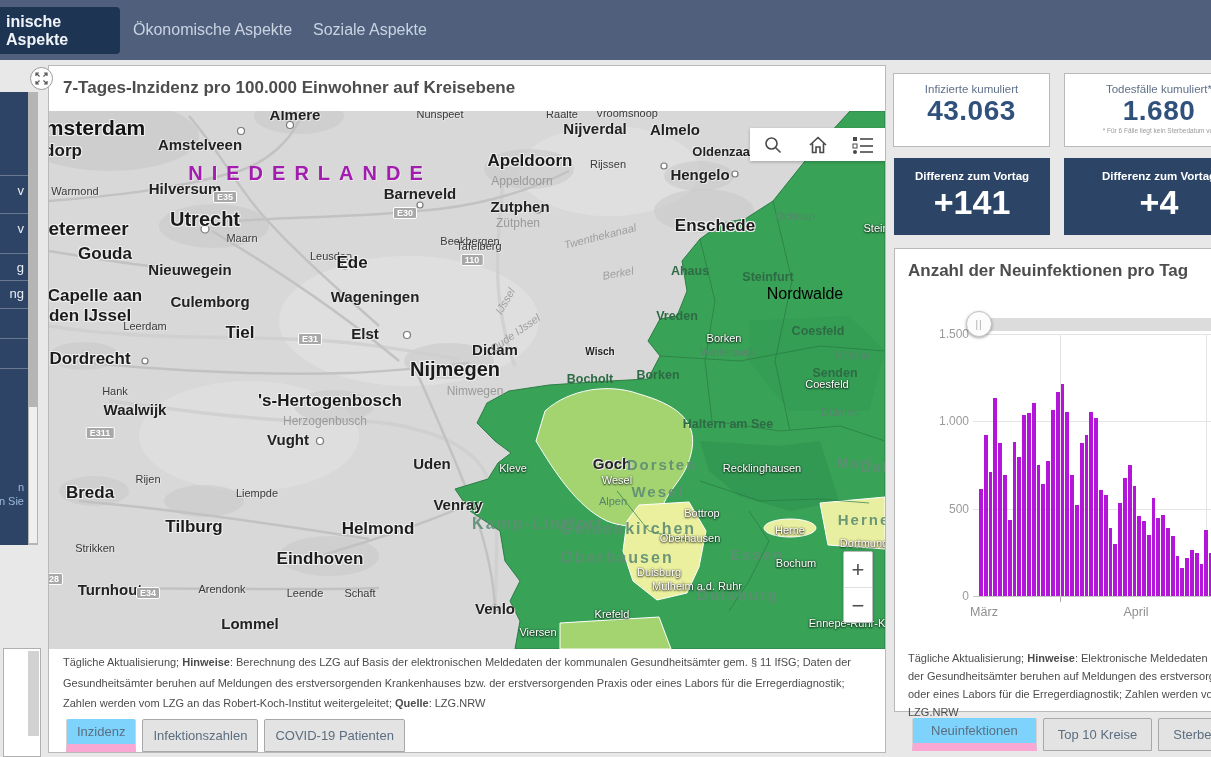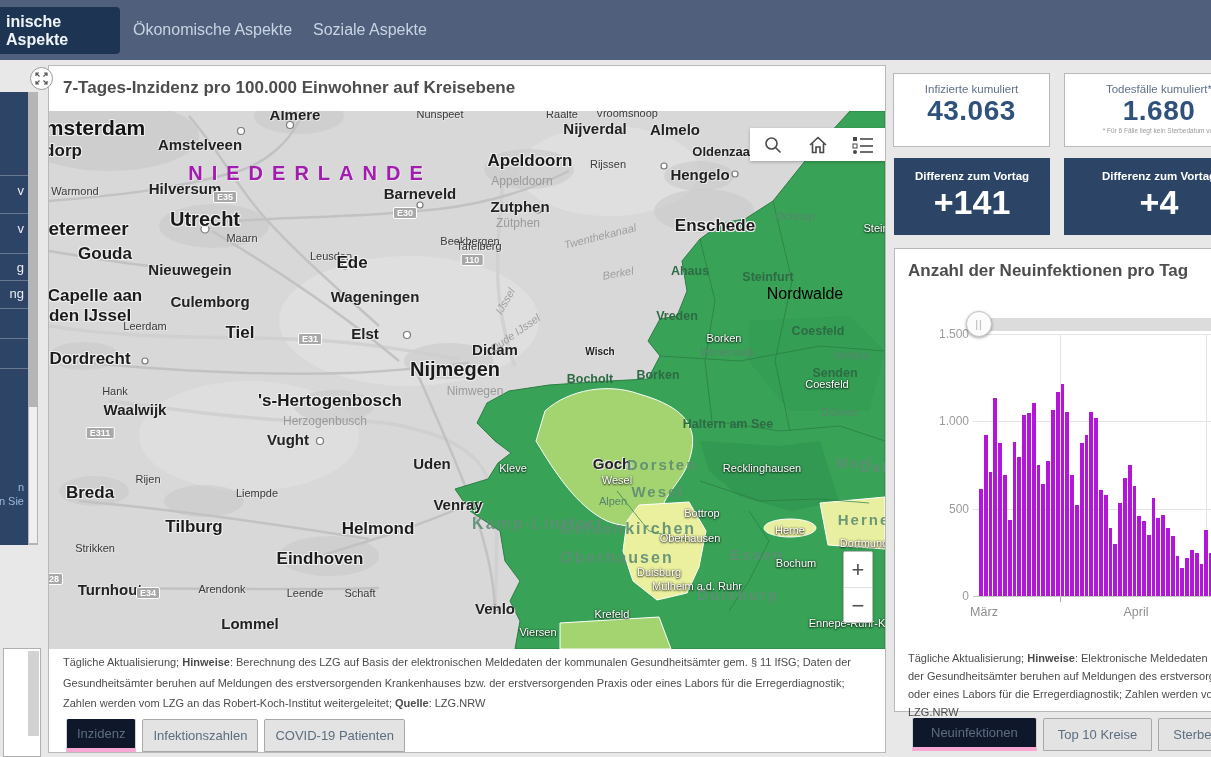--- a/index.html
+++ b/index.html
@@ -60,21 +60,21 @@
   .map-attrib { position:absolute; left:508px; top:516px; width:312px; height:24px; background:rgba(255,255,255,.7);
                 color:#424242; font-size:14.5px; display:flex; align-items:center; justify-content:center; z-index:7; white-space:nowrap; }
 
   .map-footnote { position:absolute; left:14px; top:586px; width:806px; font-size:11px; line-height:20.5px; color:#4c4c4c; }
   .map-footnote b, .chart-footnote b { font-weight:bold; }
 
   .tabs-row { position:absolute; display:flex; gap:6px; height:33px; z-index:5; }
   .map-card .tabs-row { left:17px; top:653px; }
   .tab { padding:0 10px; background:#e3e3e3; border:1px solid #a8a8a8; color:#5c6e80; font-size:13px;
          display:flex; align-items:center; border-radius:2px 2px 0 0; cursor:pointer; white-space:nowrap; }
-  .tab.active { background:#0f172a; border:1px solid #d2d2d2; border-top:none; border-bottom:4px solid #f9a8d4; color:#5c6e80; }
+  .tab.active { background:#7dd3fc; border:1px solid #d2d2d2; border-top:none; border-bottom:8px solid #f9a8d4; color:#5c6e80; }
 
   
   .statbox { position:absolute; background:#fff; border:1px solid #b9b9b9; text-align:center; }
   .statbox .slabel { margin-top:9px; font-size:11.5px; color:#5f7088; }
   .statbox .svalue { font-size:28px; font-weight:bold; color:#2f517c; letter-spacing:.5px; line-height:32px; }
   .statbox .snote  { font-size:6.5px; color:#9a9a9a; }
   .darkbox { position:absolute; background:#2c4466; text-align:center; }
   .darkbox .dlabel { margin-top:12px; font-size:11.5px; font-weight:bold; color:#fff; }
   .darkbox .dvalue { font-size:34px; font-weight:bold; color:#fff; line-height:40px; }
 

